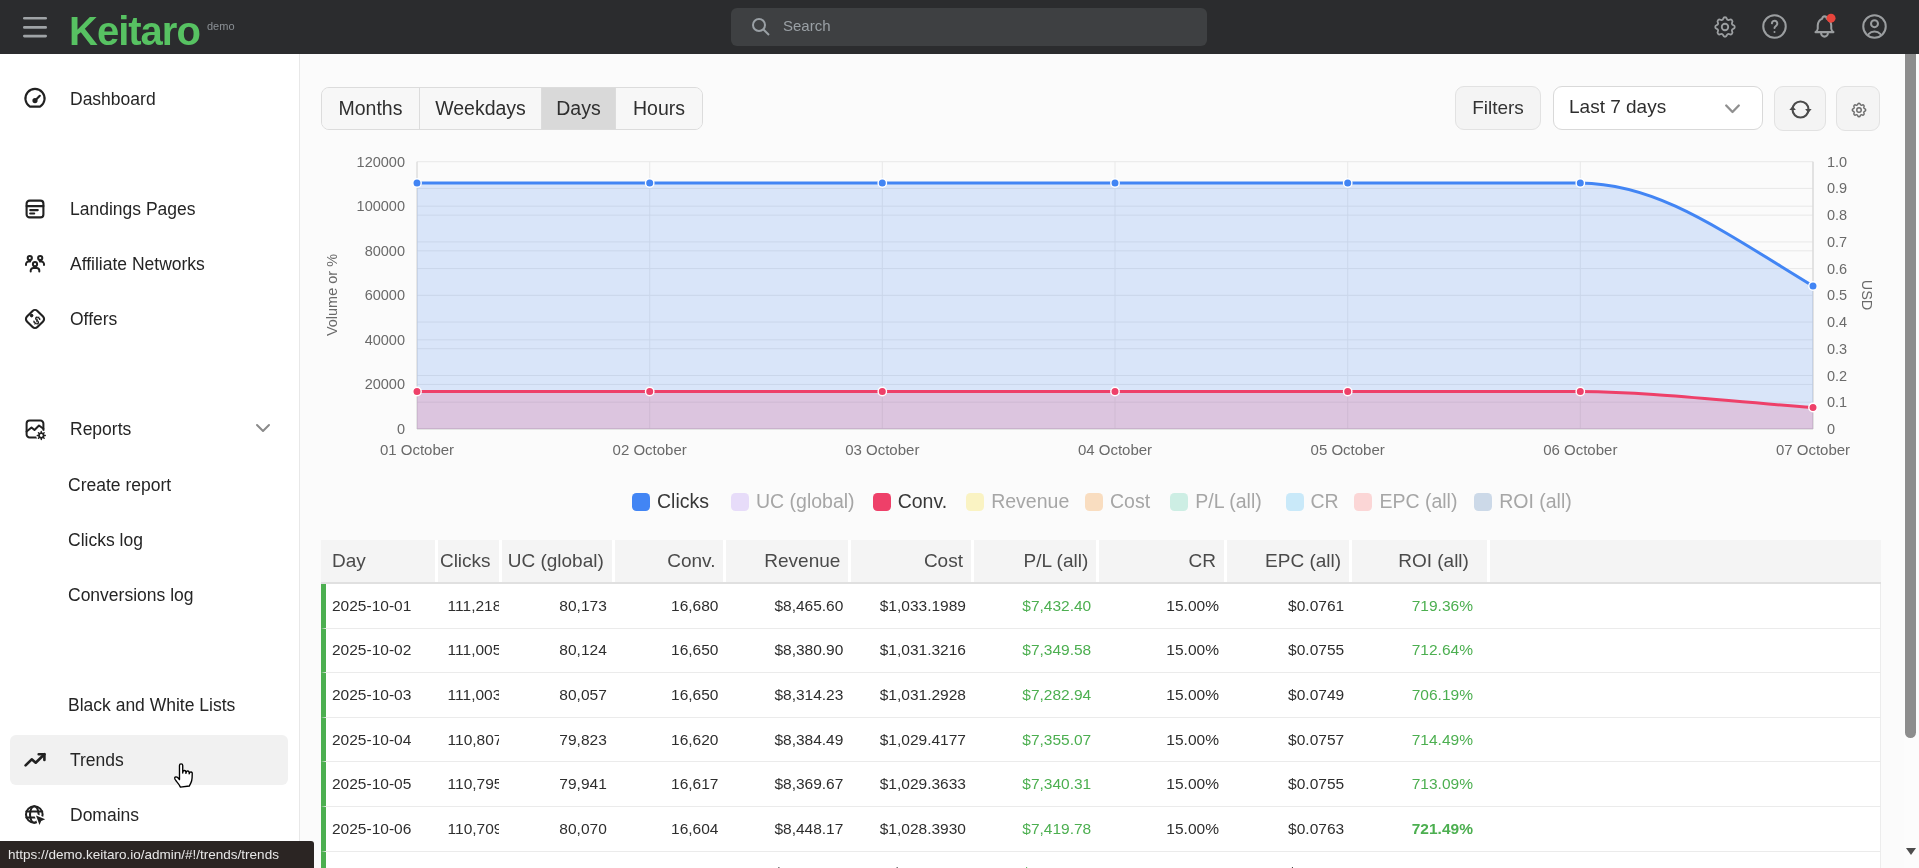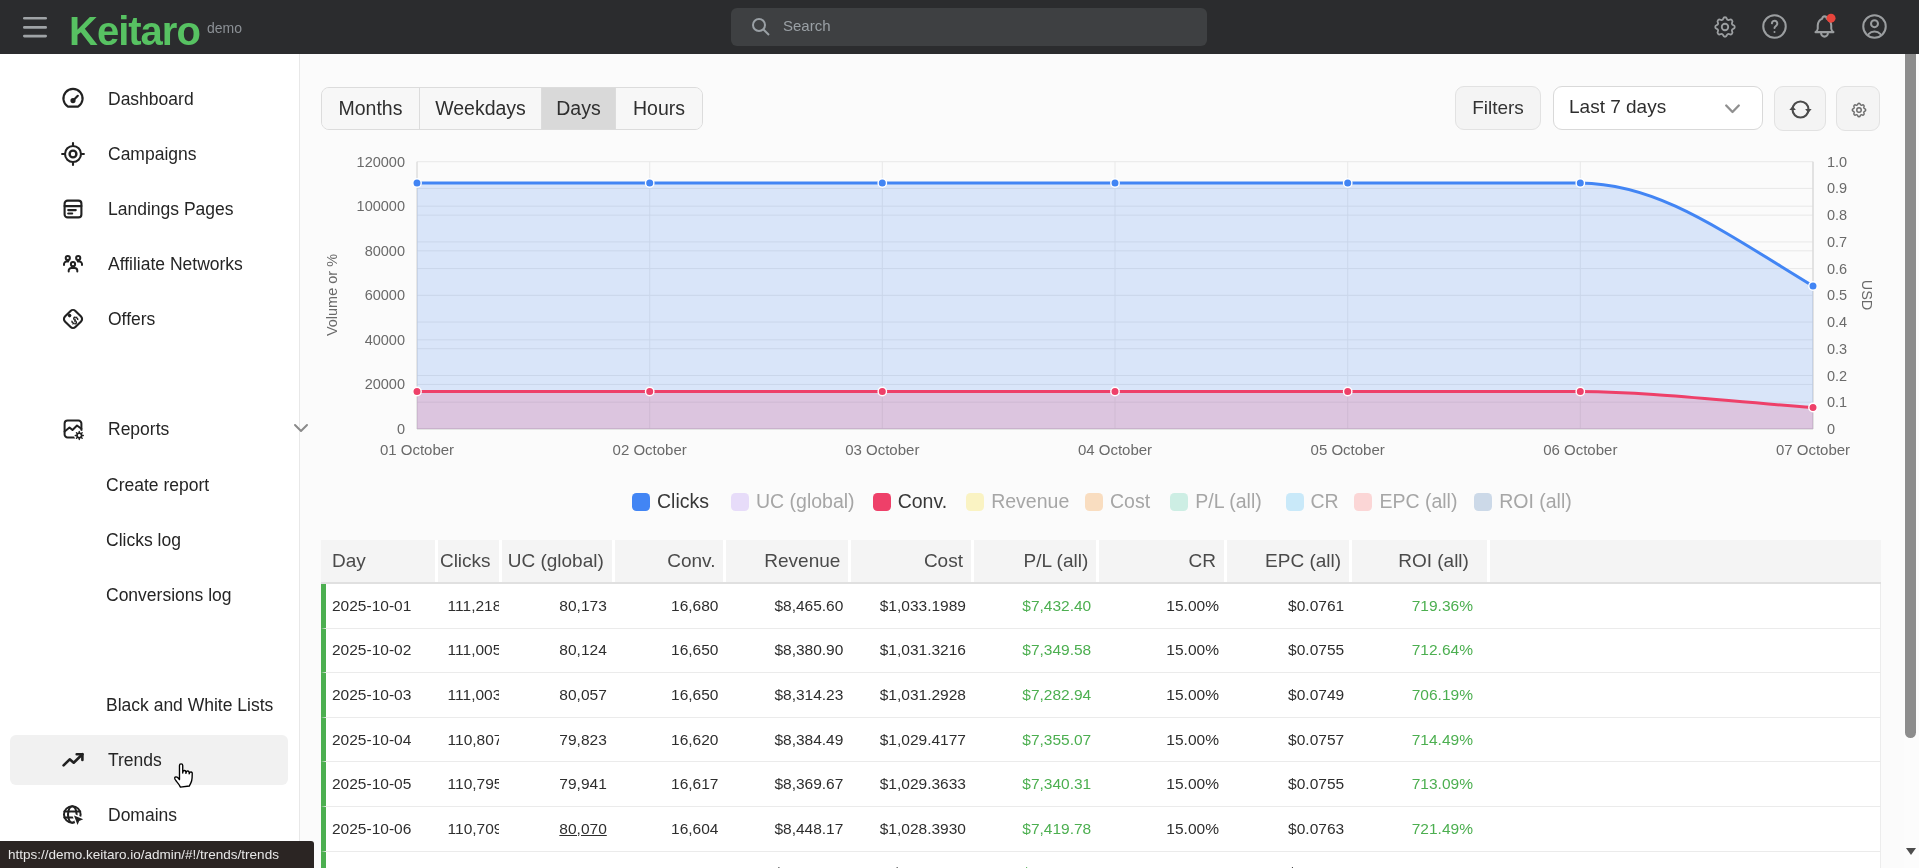--- a/index.html
+++ b/index.html
@@ -2,26 +2,26 @@
 <html><head>
 <meta charset="utf-8">
 <style>
   * { margin:0; padding:0; box-sizing:border-box; }
   html,body { width:1919px; height:868px; overflow:hidden; background:#fbfbfb;
     font-family:"Liberation Sans", sans-serif; }
   .abs { position:absolute; }
   
   #topbar { position:absolute; left:0; top:0; width:1919px; height:54px; background:#2b2c2e; z-index:30; }
   #logo { position:absolute; left:69px; top:9px; font-size:40px; font-weight:bold; letter-spacing:-1px; color:#57c262; }
-  #demo { position:absolute; left:207px; top:20px; font-size:14px; color:#8b9095; }
+  #demo { position:absolute; left:207px; top:20px; font-size:11px; color:#8b9095; }
   #search { position:absolute; left:731px; top:8px; width:476px; height:38px; background:#3e4042; border-radius:6px; }
   #search .ph { position:absolute; left:52px; top:9px; font-size:15px; color:#9aa0a5; }
   
   #sidebar { position:absolute; left:0; top:54px; width:300px; height:814px; background:#ffffff; border-right:1px solid #e8e8e8; z-index:10; }
-  .mi { position:absolute; left:0; width:300px; height:54px;margin-left:38px; }
+  .mi { position:absolute; left:0; width:300px; height:54px; }
   .mi .ic { position:absolute; left:23px; top:15px; width:24px; height:24px; }
   .mi .lb { position:absolute; left:70px; top:50%; transform:translateY(-50%); font-size:17.5px; color:#252525; }
   .sub .lb { left:68px; }
   #trhl { position:absolute; left:10px; top:681px; width:278px; height:50px; background:#f1f1f1; border-radius:6px; }
   #statusbar { position:absolute; left:0; top:841px; width:314px; height:27px; background:#2b2523; color:#e8e8e8; font-size:13.5px; line-height:27px; padding-left:8px; z-index:40; border-top-right-radius:3px; }
   
   .btngroup { position:absolute; left:321px; top:87px; height:43px; display:flex; border:1px solid #dcdcdc; border-radius:8px; overflow:hidden; background:#f7f7f7; }
   .btngroup .b { height:100%; display:flex; align-items:center; justify-content:center; font-size:19.5px; color:#2f2f2f; border-right:1px solid #dcdcdc; background:#f7f7f7; }
   .btngroup .b:last-child { border-right:none; }
   .btngroup .b.sel { background:#d9d9d9; }
@@ -96,31 +96,20 @@
 </div>
 <div id="sidebar">
   <div id="trhl"></div>
   <div class="mi" style="top:18px;">
     <svg class="ic" viewBox="0 0 24 24" fill="none" stroke="#212121" stroke-width="2.1" stroke-linecap="round">
       <path d="M6.9 19.6 A9.6 9.6 0 1 1 17.1 19.6 Z" stroke-linejoin="round"></path>
       <circle cx="12" cy="13.6" r="1.6" fill="#212121" stroke-width="2"></circle>
       <line x1="13.6" y1="12" x2="16.8" y2="8.8" stroke-width="2.2"></line>
     </svg>
     <div class="lb">Dashboard</div>
-  </div>
-  <div class="mi" style="top:73px;">
-    <svg class="ic" viewBox="0 0 24 24" fill="none" stroke="#212121" stroke-width="2.1" stroke-linecap="round">
-      <circle cx="12" cy="12" r="8"></circle>
-      <circle cx="12" cy="12" r="3.4" stroke-width="2.4"></circle>
-      <line x1="12" y1="1.1" x2="12" y2="3"></line>
-        <line x1="12" y1="21" x2="12" y2="22.9"></line>
-      <line x1="1.1" y1="12" x2="3" y2="12"></line>
-        <line x1="21" y1="12" x2="22.9" y2="12"></line>
-    </svg>
-    <div class="lb">Campaigns</div>
   </div>
   <div class="mi" style="top:128px;">
     <svg class="ic" viewBox="0 0 24 24" fill="none" stroke="#212121" stroke-width="2.1" stroke-linecap="round" stroke-linejoin="round">
       <rect x="3.6" y="3.6" width="16.8" height="16.8" rx="3"></rect>
       <line x1="3.6" y1="9.1" x2="20.4" y2="9.1"></line>
       <line x1="7.2" y1="13.1" x2="14.8" y2="13.1"></line>
       <line x1="7.2" y1="16.5" x2="11.2" y2="16.5"></line>
     </svg>
     <div class="lb">Landings Pages</div>
   </div>
@@ -367,28 +356,28 @@
 <div class="td num" style="width:122.6px;padding-right:8px;">$1,029.3633</div>
 <div class="td num grn" style="width:125.3px;padding-right:8px;">$7,340.31</div>
 <div class="td num" style="width:127.7px;padding-right:8px;">15.00%</div>
 <div class="td num" style="width:125.2px;padding-right:8px;">$0.0755</div>
 <div class="td num grn" style="width:137.8px;padding-right:17px;">713.09%</div>
 <div class="td" style="flex:1;"></div>
 </div>
 <div class="tr">
 <div class="td" style="width:111.6px;padding-left:6px;">2025-10-06</div>
 <div class="td" style="width:61px;padding-left:10px;">110,709</div>
-<div class="td num" style="width:116.2px;padding-right:8px;text-decoration:underline;">80,070</div>
+<div class="td num" style="width:116.2px;padding-right:8px;">80,070</div>
 <div class="td num" style="width:111.7px;padding-right:8px;">16,604</div>
 <div class="td num" style="width:124.9px;padding-right:8px;">$8,448.17</div>
 <div class="td num" style="width:122.6px;padding-right:8px;">$1,028.3930</div>
 <div class="td num grn" style="width:125.3px;padding-right:8px;">$7,419.78</div>
 <div class="td num" style="width:127.7px;padding-right:8px;">15.00%</div>
 <div class="td num" style="width:125.2px;padding-right:8px;">$0.0763</div>
-<div class="td num grn" style="width:137.8px;padding-right:17px;">721.49%</div>
+<div class="td num grn" style="width:137.8px;padding-right:17px;font-weight:bold;">721.49%</div>
 <div class="td" style="flex:1;"></div>
 </div>
 <div class="tr">
 <div class="td" style="width:111.6px;padding-left:6px;">2025-10-07</div>
 <div class="td" style="width:61px;padding-left:10px;">64,483</div>
 <div class="td num" style="width:116.2px;padding-right:8px;">44,457</div>
 <div class="td num" style="width:111.7px;padding-right:8px;">6,648</div>
 <div class="td num" style="width:124.9px;padding-right:8px;">$1,089.31</div>
 <div class="td num" style="width:122.6px;padding-right:8px;">$527.3930</div>
 <div class="td num grn" style="width:125.3px;padding-right:8px;">$1,049.63</div>

